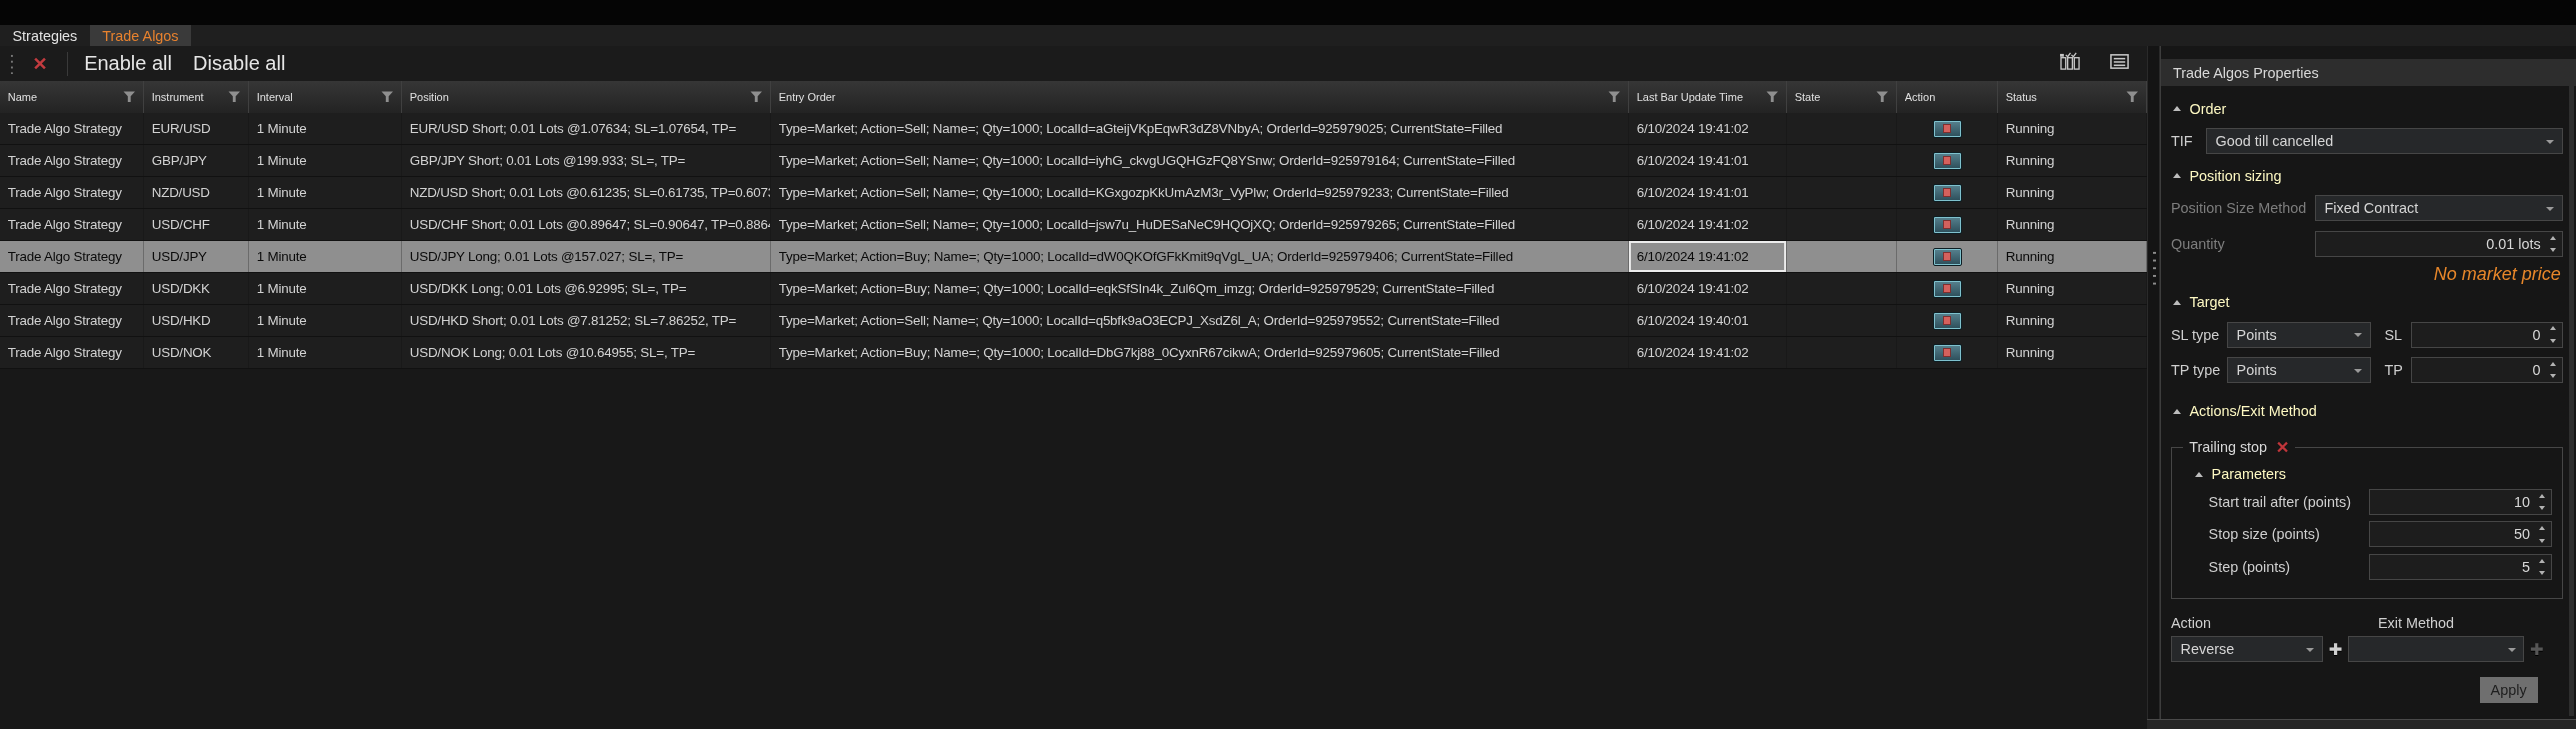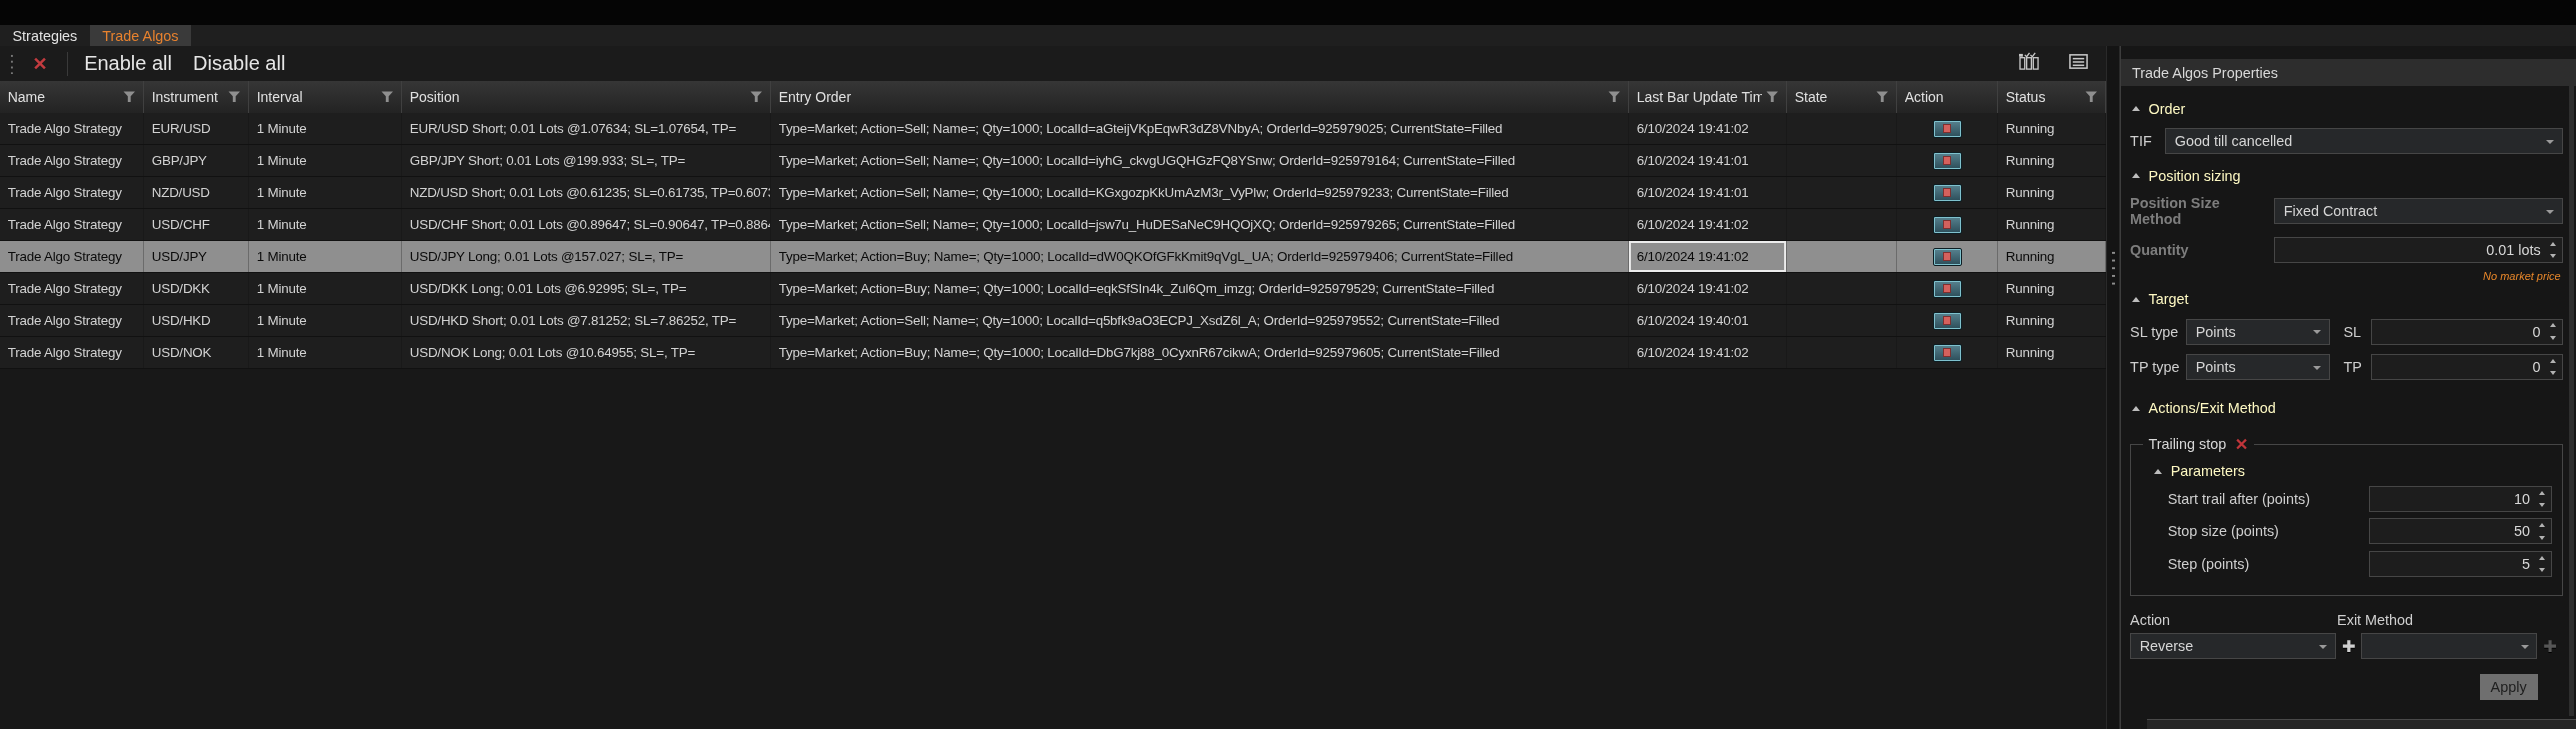--- a/index.html
+++ b/index.html
@@ -32,21 +32,21 @@
   .drag-dots{ width:3.8px; height:21px; background-image:radial-gradient(circle,#787878 1.2px,transparent 1.4px);
     background-size:3.8px 5.8px; background-repeat:repeat-y; }
   .tb-close{ color:#c23b3f; font-size:18px; font-weight:bold; padding:0 7.7px; line-height:1; }
   .tb-sep{ width:1px; height:24px; background:#3a3a3a; }
   .tb-btn{ color:#e6e6e6; font-size:20px; padding:0 4.8px; }
   .tb-spacer{ flex:1; }
   .tb-icon{ padding:0 6.7px; color:#c8c8c8; }
 
   
   .ghead{ height:32px; display:grid; grid-template-columns:var(--cols);
-    background:linear-gradient(#363636,#232323); color:#e0e0e0; font-size:14px; }
+    background:linear-gradient(#363636,#232323); color:#e0e0e0; font-size:11px; }
   .hcell{ display:flex; align-items:center; justify-content:space-between; padding:0 7.7px;
     border-right:1px solid #404040; overflow:hidden; }
   .hlabel{ white-space:nowrap; overflow:hidden; }
   .funnel{ flex:none; margin-left:3.8px; }
 
   
   .tbody{ flex:1; overflow:hidden; background:#181818; }
   .trow{ display:grid; grid-template-columns:var(--cols); height:32px; background:#1e1e1e;
     border-bottom:1px solid #111; color:#d2d2d2; font-size:13.4px; }
   .tcell{ display:flex; align-items:center; padding:0 7.7px; white-space:nowrap; overflow:hidden;
@@ -76,33 +76,33 @@
   .dd{ height:26px; background:#26282a; border:1px solid #464646; display:flex; align-items:center;
     padding:0 23px 0 8.6px; position:relative; color:#d6d6d6; white-space:nowrap; overflow:hidden; }
   .dd::after{ content:''; position:absolute; right:7.7px; top:10.5px;
     border-left:4.3px solid transparent; border-right:4.3px solid transparent; border-top:4.8px solid #9a9a9a; }
   .spin{ height:26px; background:#1d1d1d; border:1px solid #464646; display:flex; align-items:center;
     justify-content:flex-end; padding-right:21px; position:relative; color:#d8d8d8; }
   .spin .arrows{ position:absolute; right:2.9px; top:3.8px; bottom:3.8px; width:11.5px; display:flex;
     flex-direction:column; justify-content:space-between; align-items:center; }
   .arr-up{ width:0; height:0; border-left:3.8px solid transparent; border-right:3.8px solid transparent; border-bottom:4.8px solid #b2b2b2; }
   .arr-dn{ width:0; height:0; border-left:3.8px solid transparent; border-right:3.8px solid transparent; border-top:4.8px solid #b2b2b2; }
-  .w-tif{ width:35px; } .dd-fill{ flex:1; } .w-psm{ width:144px;font-weight:bold; }
-  .no-market{ text-align:right; color:#e8872a; font-style:italic; font-size:11px; margin:2.9px 1.9px 0 0; }
+  .w-tif{ width:35px; } .dd-fill{ flex:1; } .w-psm{ width:144px; }
+  .no-market{ text-align:right; color:#e8872a; font-style:italic; font-size:18px; margin:2.9px 1.9px 0 0; }
   .w-sltype{ width:56px; } .dd-pts{ width:144px; } .w-sl{ width:27px; margin-left:13.4px; } .spin-fill{ flex:1; }
   fieldset.trail{ margin-top:13.4px; border:1px solid #464646; padding:1.9px 9.6px 11.5px; }
   fieldset.trail legend{ display:flex; align-items:center; gap:8.6px; padding:0 5.8px; margin-left:1.9px; color:#d8d8d8;justify-content:flex-end; }
   .legend-x{ color:#c0353a; font-weight:bold; font-size:16.3px; line-height:1; }
   .param-row{ display:flex; align-items:center; margin:6.7px 0 6.7px 27px; }
   .param-row .lbl{ flex:1; }
   .spin-param{ width:183px; }
   .ae-labels{ display:flex; margin-top:15.3px; }
   .ae-l{ width:207px; } .ae-r{ flex:1; }
   .ae-controls{ display:flex; align-items:center; margin-top:5.8px; }
-  .dd-action{ width:206px; } .dd-exit{ width:176px; }
+  .dd-action{ width:152px; } .dd-exit{ width:176px; }
   .plus{ color:#cfcfcf; font-size:16.3px; margin:0 5.8px; text-shadow:0 1px 0 #000; }
   .plus.disabled{ color:#565656; }
   .apply-btn{ margin:14.4px 25px 0 auto; width:58px; height:26px; background:#6f6f6f; color:#1e1e1e;
     display:flex; align-items:center; justify-content:center; font-size:14.4px; }
   .panel-scroll{ position:absolute; right:1.9px; top:40px; bottom:13.4px; width:4.8px; background:#2e2e2e; }
   .bottom-strip{ position:absolute; left:2147px; right:0; bottom:0; height:9.6px; background:#252525; border-top:1px solid #4a4a4a; }
 </style>
 </head>
 <body>
 

